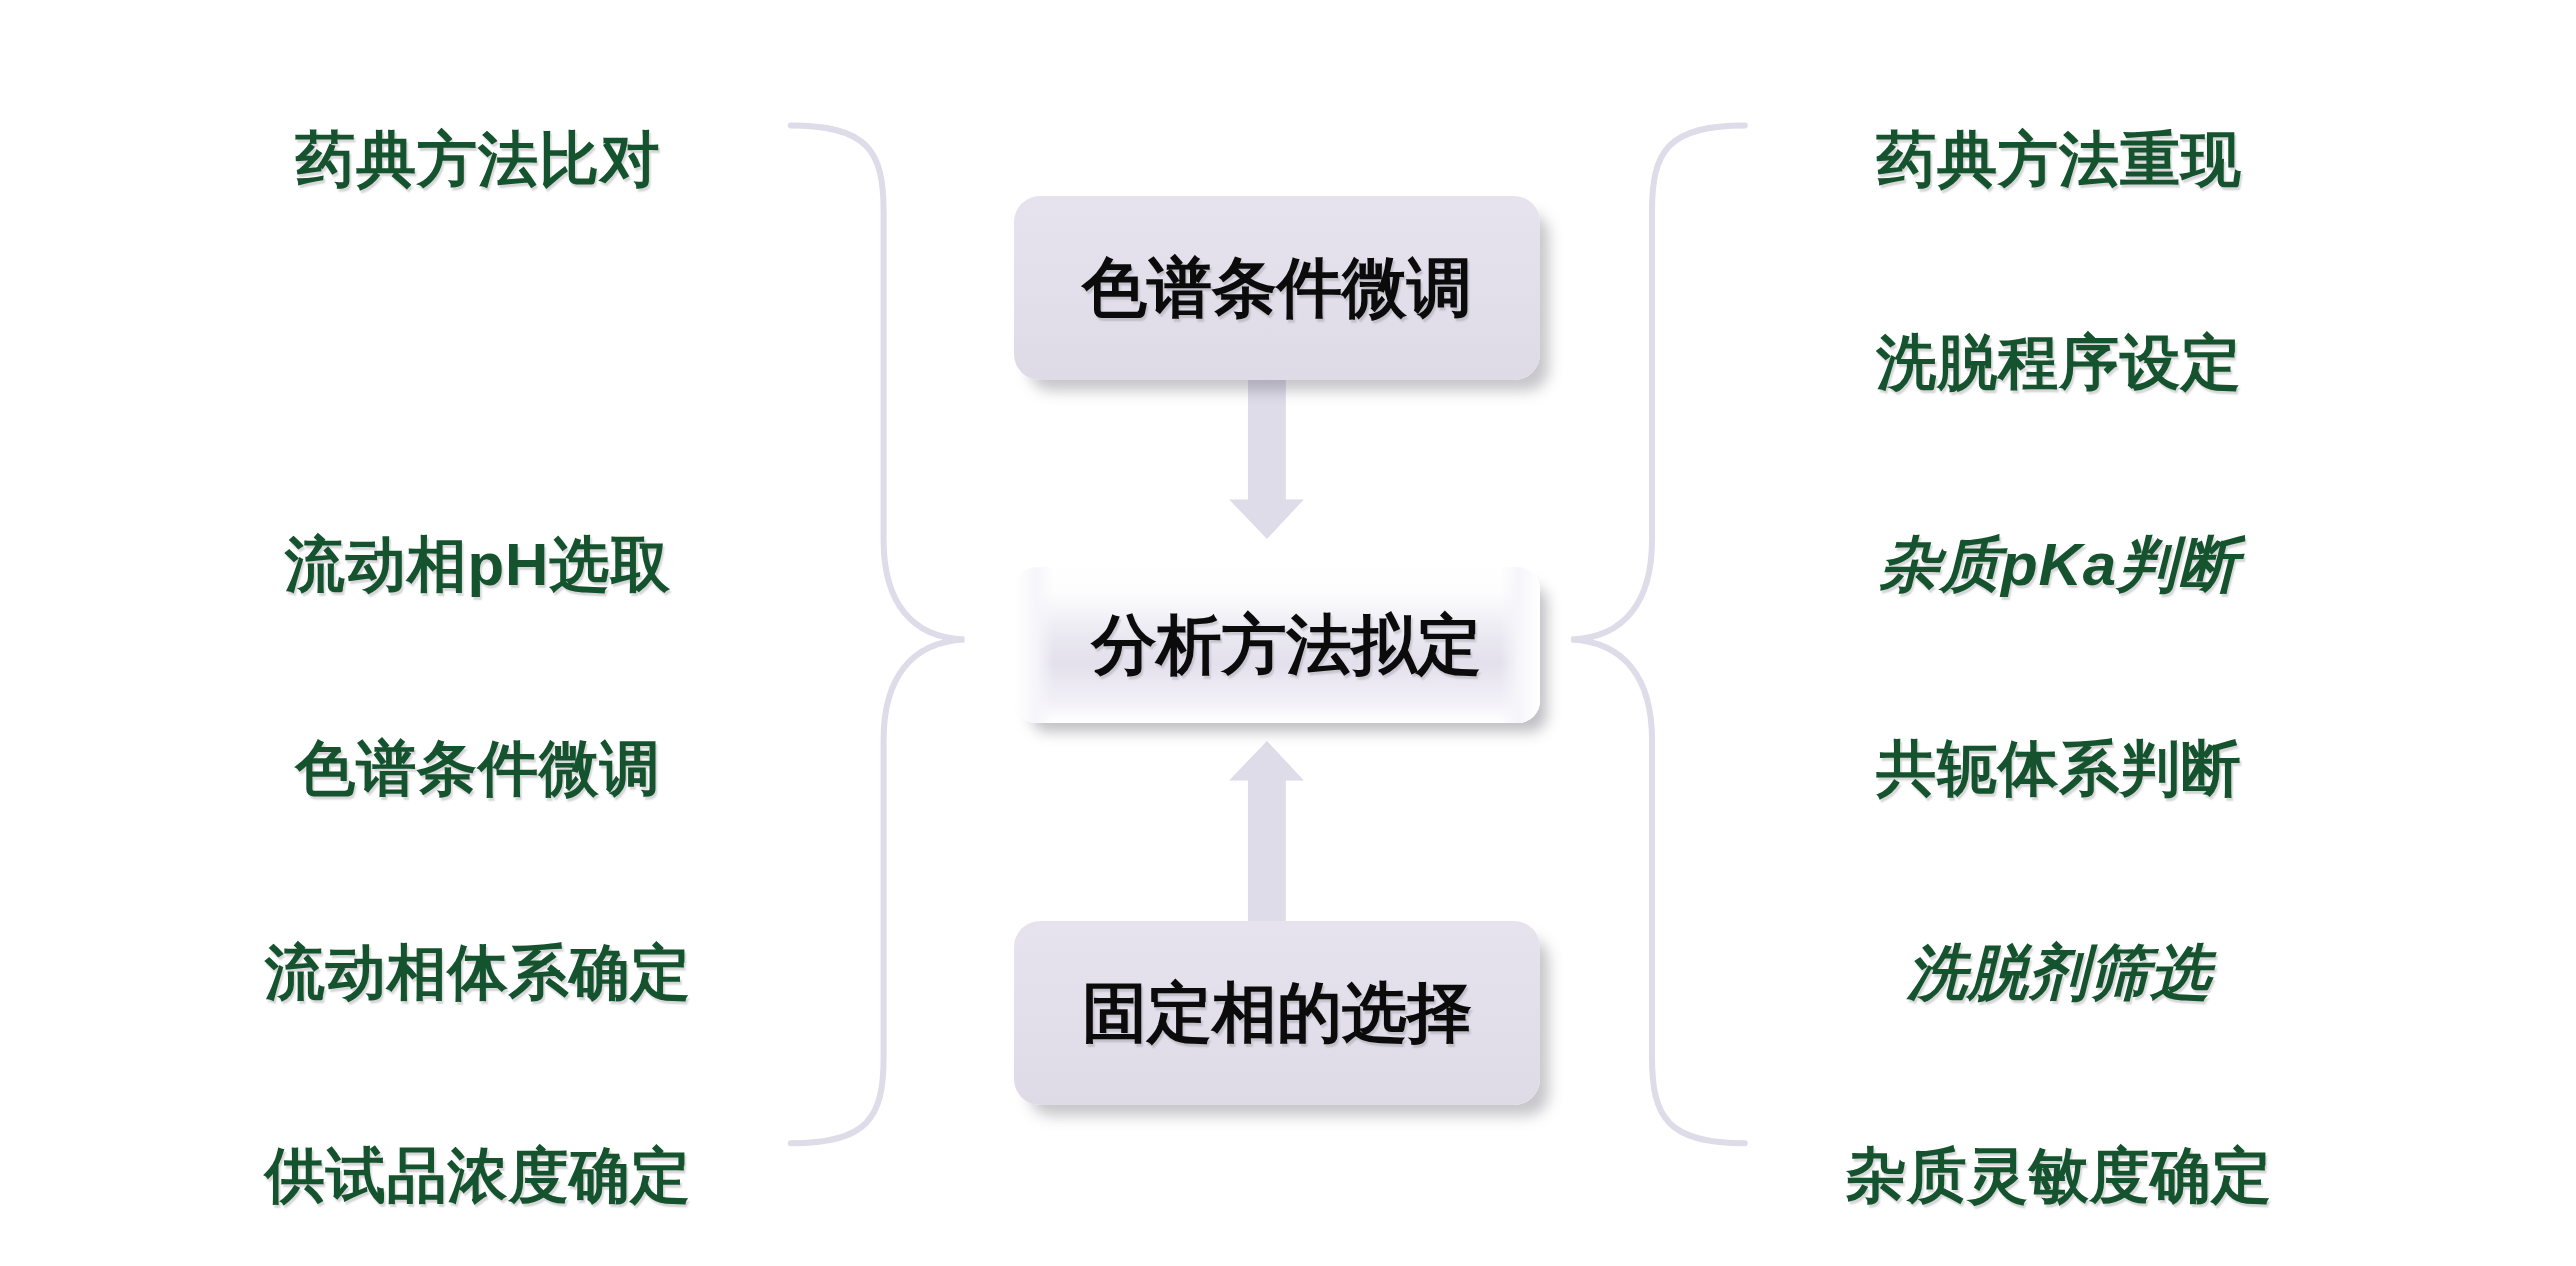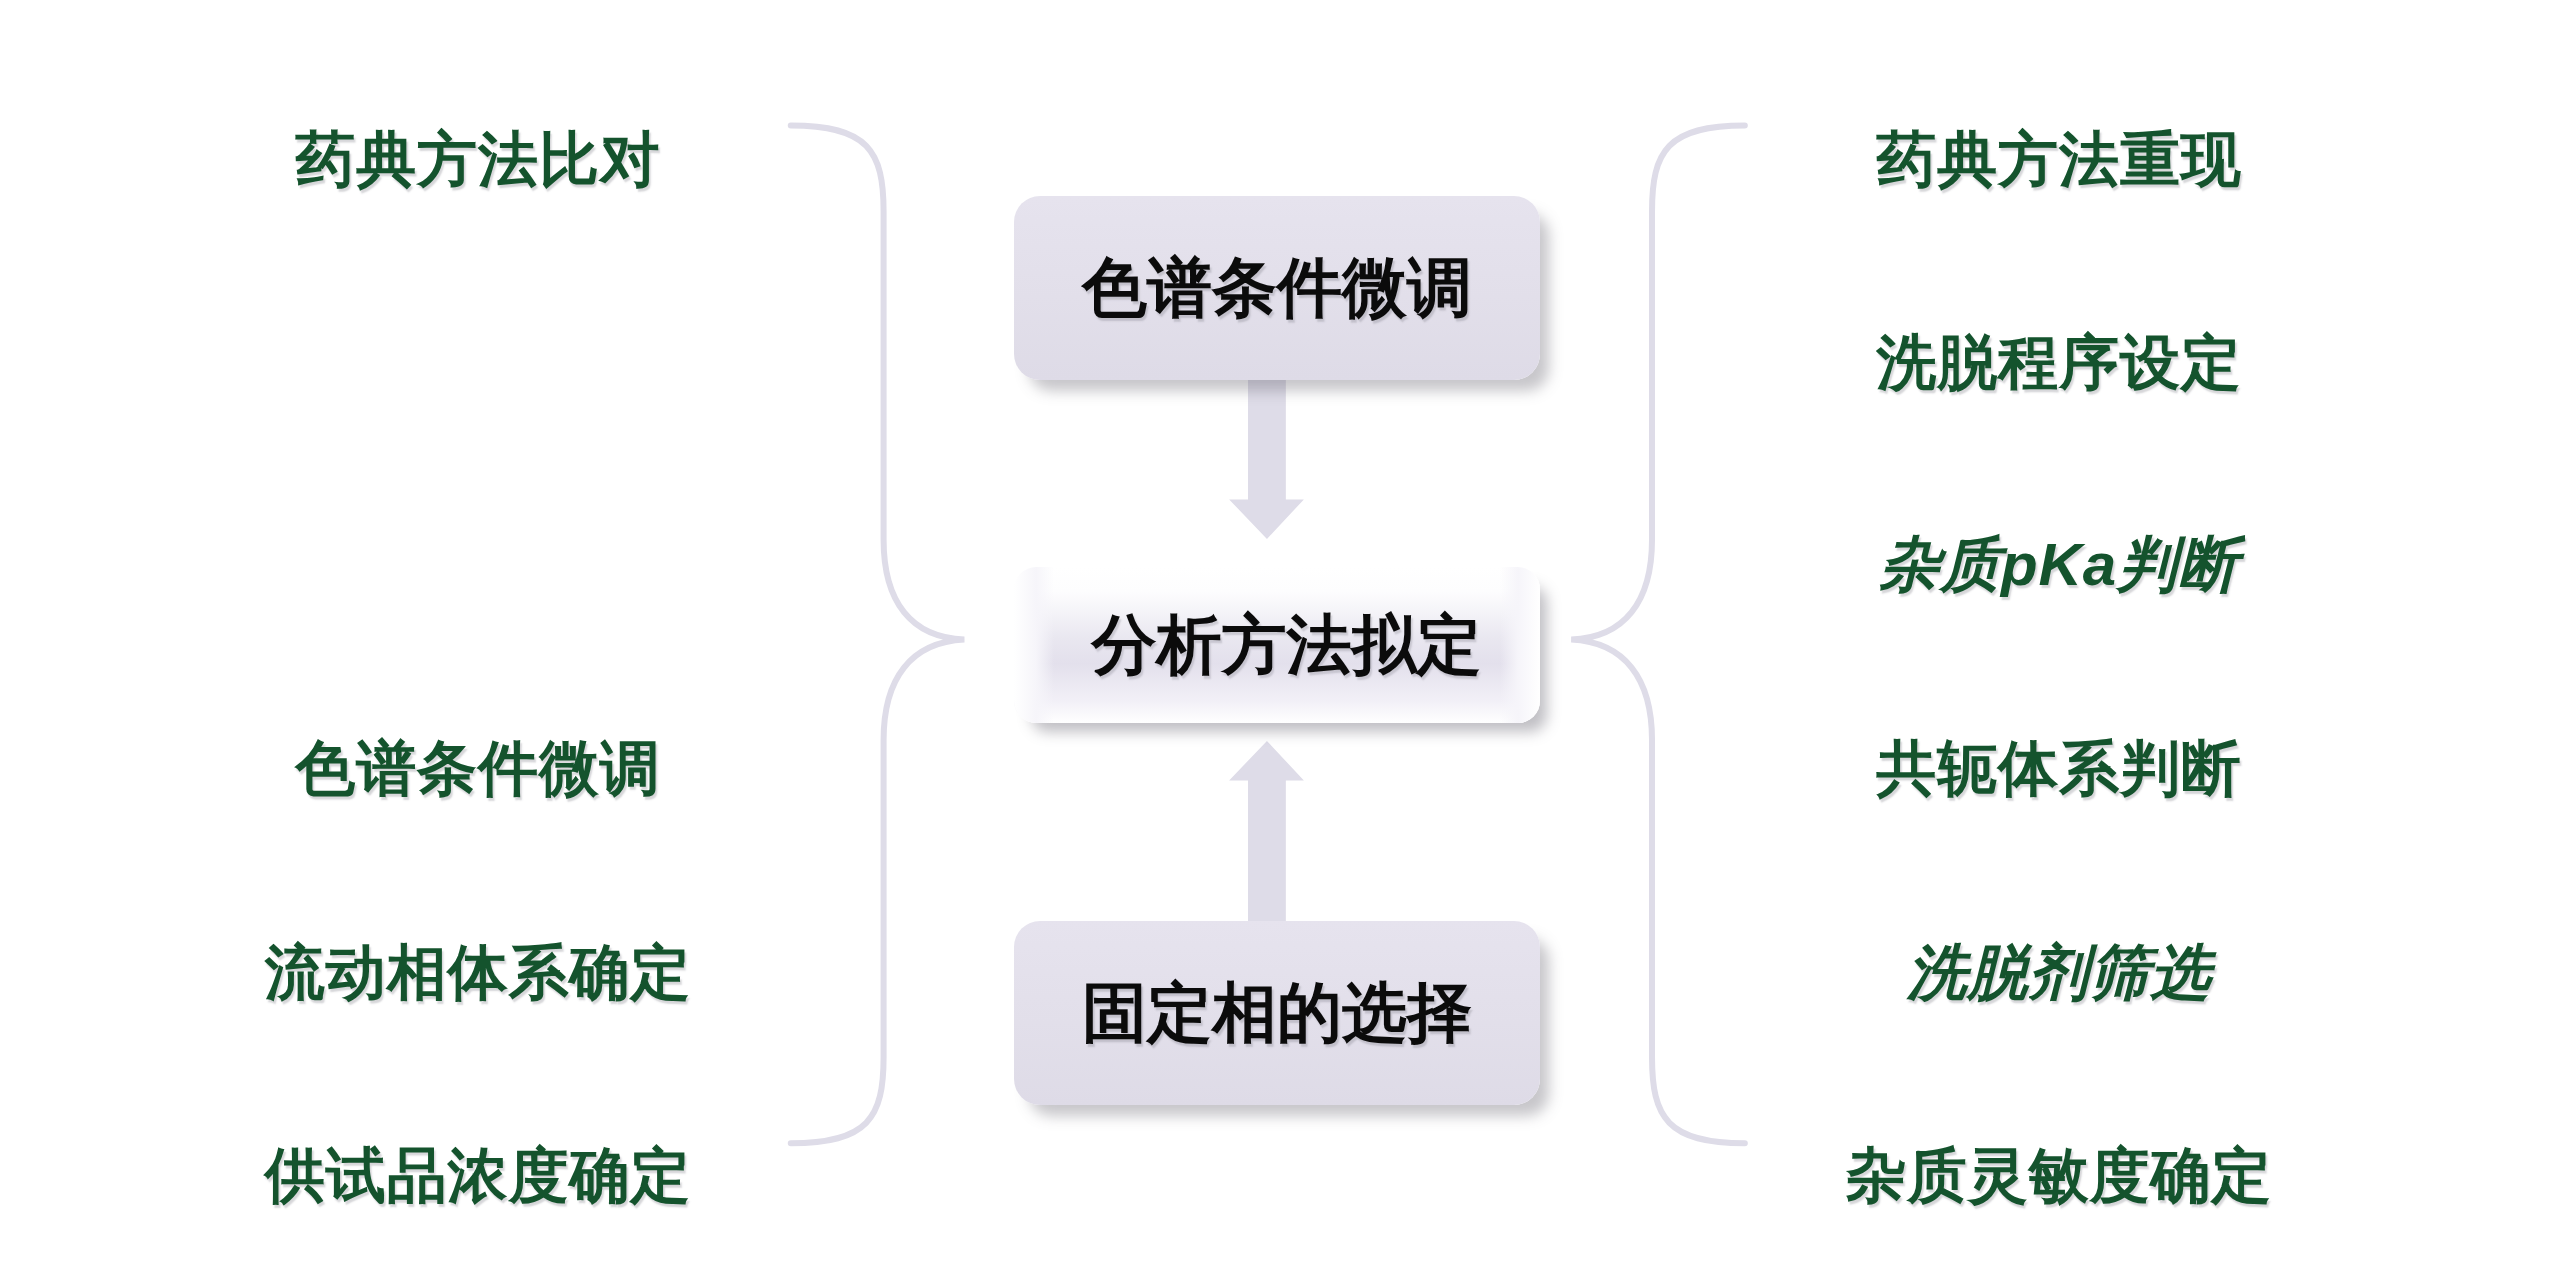--- a/index.html
+++ b/index.html
@@ -96,20 +96,23 @@
              L 1922 628
              C 1922 700 1890 742 1828 744
              C 1890 747 1922 789 1922 861
              L 1922 1230
              C 1922 1300 1940 1330 2030 1330"></path>
   </svg>
 
   <div class="leaf" style="left:215px;top:69px;">
     <span class="txt">药典方法比对</span>
   </div>
+  <div class="leaf" style="left:215px;top:474px;">
+    <span class="txt">流动相pH选取</span>
+  </div>
   <div class="leaf" style="left:215px;top:678px;">
     <span class="txt">色谱条件微调</span>
   </div>
   <div class="leaf" style="left:215px;top:882px;">
     <span class="txt">流动相体系确定</span>
   </div>
   <div class="leaf" style="left:215px;top:1085px;">
     <span class="txt">供试品浓度确定</span>
   </div>
 

